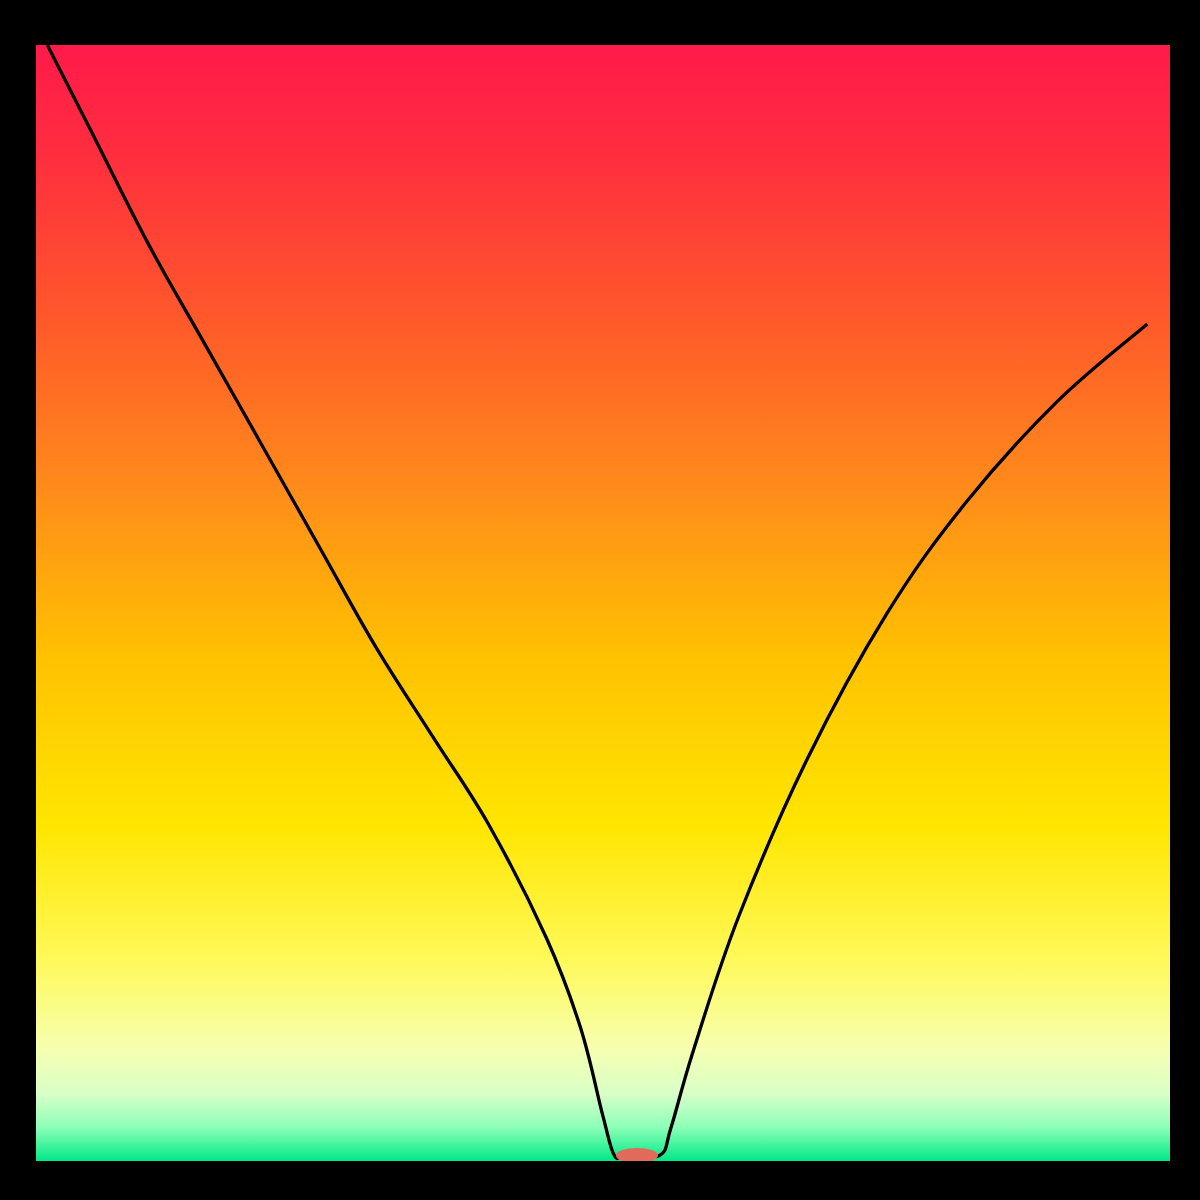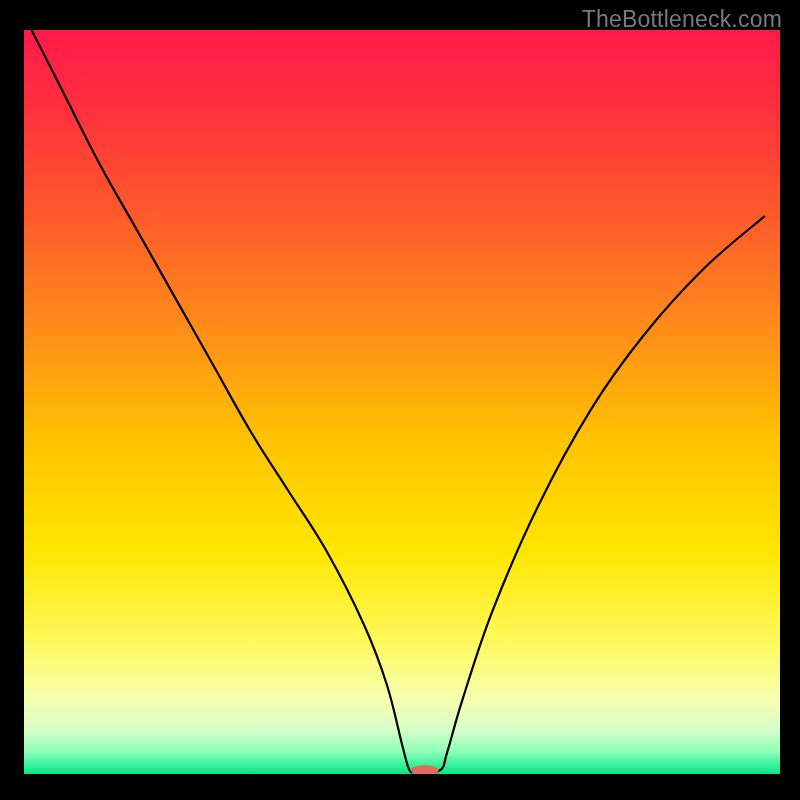--- a/index.html
+++ b/index.html
@@ -35,21 +35,20 @@
     height: 744px;
   }
   svg {
     display: block;
   }
 </style>
 </head>
 <body>
 
 <div class="chart-container">
-  <div class="watermark">TheBottleneck.com</div>
   <div class="plot-area">
     <svg id="chart-svg" width="756" height="744" viewBox="0 0 756 744">
       <defs>
         <linearGradient id="bg-grad" x1="0" y1="0" x2="0" y2="1">
             <stop offset="0%" stop-color="#ff1a4a"></stop>
             <stop offset="10%" stop-color="#ff2e3e"></stop>
             <stop offset="25%" stop-color="#ff5a2a"></stop>
             <stop offset="40%" stop-color="#ff8c1a"></stop>
             <stop offset="55.00000000000001%" stop-color="#ffc200"></stop>
             <stop offset="70%" stop-color="#ffe600"></stop>

